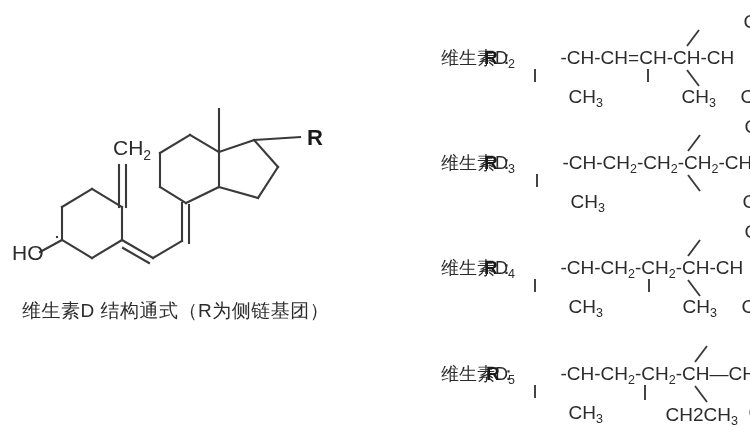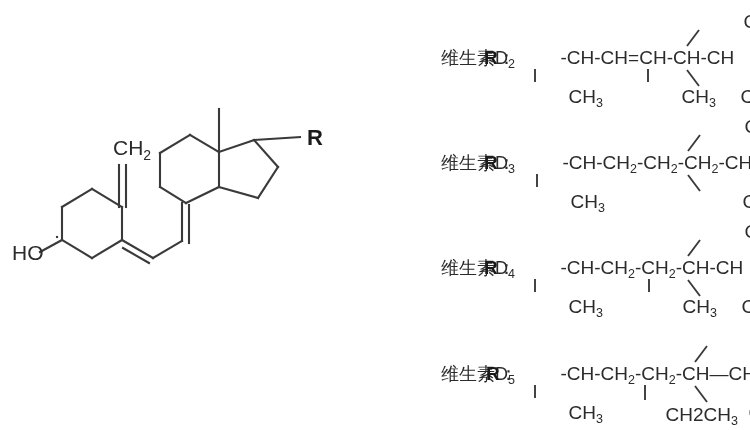--- a/index.html
+++ b/index.html
@@ -144,20 +144,21 @@
       <path class="bond" d="M 268 72 L 248 103"></path>
       <path class="bond" d="M 248 103 L 209 92"></path>
     </g>
 
     <path class="bond" d="M 209 57 L 209 14"></path>
 
     <path class="bond" d="M 244 45 L 290 42"></path>
     <text class="r-label" x="297" y="50">R</text>
   </svg>
 
+  <div class="caption">维生素D 结构通式（R为侧链基团）</div>
 
   <div class="chain-row" style="top:12px;">
     <svg class="chain-svg" viewBox="0 0 354 100">
       <text class="chain-text chain-text-cn" x="0" y="52">
         <tspan>维生素D</tspan><tspan class="chain-sub" dy="4">2</tspan>
       </text>
       <text class="chain-text rbold" x="88" y="52">R</text>
       <text class="chain-text" x="101" y="52">：</text>
 
       <text class="chain-text" x="117" y="52">

